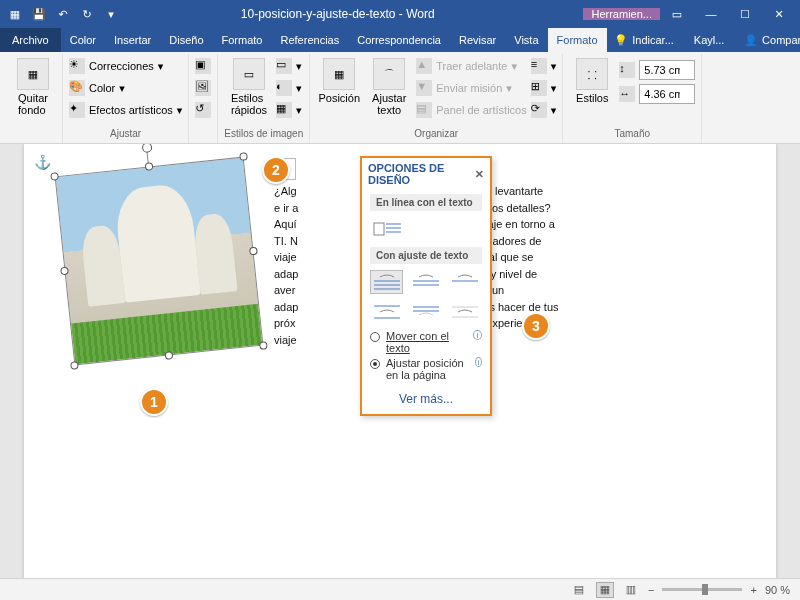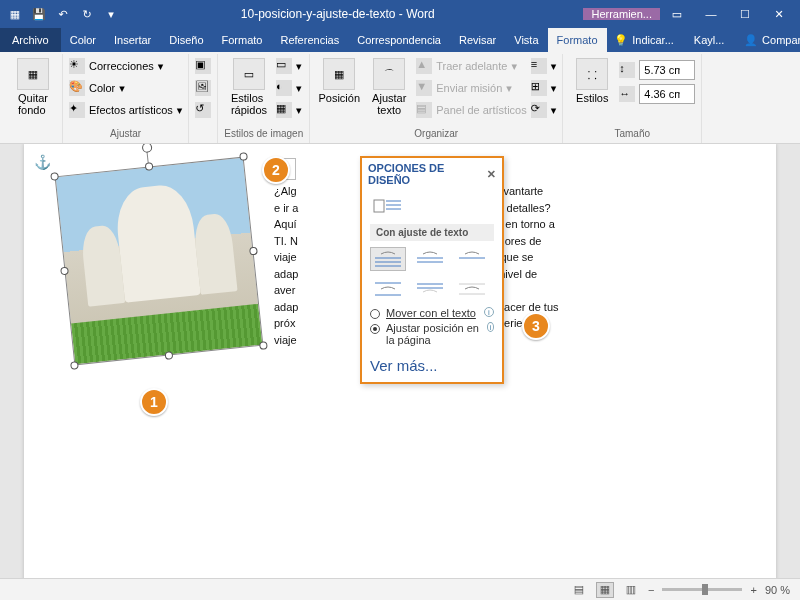--- a/index.html
+++ b/index.html
@@ -35,33 +35,33 @@
 .dome{position:absolute;left:30%;top:10%;width:40%;height:60%;background:#f0ede4;border-radius:40% 40% 4px 4px}
 .dome2{position:absolute;left:10%;top:28%;width:20%;height:42%;background:#e8e5da;border-radius:40% 40% 2px 2px}
 .dome3{position:absolute;right:10%;top:28%;width:20%;height:42%;background:#e8e5da;border-radius:40% 40% 2px 2px}
 .crowd{position:absolute;bottom:0;left:0;right:0;height:22%;background:repeating-linear-gradient(90deg,#6a4,#6a4 3px,#593 3px,#593 6px)}
 .handle{width:8px;height:8px;background:#fff;border:1px solid #555;border-radius:50%;position:absolute}
 .rot-handle{width:10px;height:10px;border:1px solid #555;border-radius:50%;position:absolute;top:-24px;left:calc(50% - 5px);background:#fff}
 .rot-line{position:absolute;top:-16px;left:calc(50% - 1px);width:1px;height:16px;background:#888}
 .layout-trigger{position:absolute;left:250px;top:14px;width:22px;height:22px;background:#fff;border:1px solid #bbb;display:flex;align-items:center;justify-content:center}
 .doc-text{position:absolute;left:250px;top:6px;right:40px;font-size:14px;line-height:1.5;color:#111}
 .doc-text h2{font-size:18px;font-weight:700;margin-bottom:6px}
-.popup{position:absolute;left:360px;top:156px;width:144px;background:#fff;border:2px solid #e8871e;box-shadow:2px 2px 6px rgba(0,0,0,.2);z-index:10}
+.popup{position:absolute;left:360px;top:156px;width:132px;background:#fff;border:2px solid #e8871e;box-shadow:2px 2px 6px rgba(0,0,0,.2);z-index:10}
 .popup-hd{display:flex;align-items:center;justify-content:space-between;padding:4px 6px;font-size:10px;font-weight:700;color:#2b579a}
 .popup-sec{padding:4px 8px}
 .sec-title{background:#eee;font-size:10px;color:#555;font-weight:700;padding:3px 6px;margin-bottom:6px}
 .opt-row{display:flex;gap:6px;margin-bottom:6px}
 .opt{width:36px;height:24px;border:1px solid transparent;display:flex;align-items:center;justify-content:center;background:#fff}
 .opt.sel{background:#e8e8e8;border:1px solid #bbb}
 .opt svg{display:block}
 .radio-row{display:flex;align-items:flex-start;gap:6px;font-size:10px;margin:3px 0;color:#333}
 .radio{width:10px;height:10px;border:1px solid #555;border-radius:50%;margin-top:2px;flex-shrink:0;position:relative}
 .radio.checked::after{content:"";position:absolute;inset:2px;background:#333;border-radius:50%}
 .info-i{width:10px;height:10px;border:1px solid #8ab;border-radius:50%;color:#58a;font-size:8px;display:flex;align-items:center;justify-content:center;margin-left:auto}
-.ver-mas{text-align:left;color:#2b579a;font-size:15px;padding:4px 8px 8px}
+.ver-mas{text-align:center;color:#2b579a;font-size:12px;padding:4px 8px 8px}
 .badge{position:absolute;width:28px;height:28px;background:#e8871e;border:2px solid #fff;border-radius:50%;color:#fff;font-weight:700;display:flex;align-items:center;justify-content:center;font-size:14px;box-shadow:0 1px 2px rgba(0,0,0,.3);z-index:20}
 .statusbar{position:absolute;bottom:0;left:0;right:0;height:22px;background:#f3f3f3;border-top:1px solid #d4d4d4;display:flex;align-items:center;justify-content:flex-end;padding:0 10px;gap:8px;font-size:11px;color:#555}
 .sb-ico{width:18px;height:16px;display:flex;align-items:center;justify-content:center;border:0}
 .sb-ico.active{background:#ddd;border:1px solid #aaa}
 .slider{width:80px;height:3px;background:#bbb;position:relative}
 .slider::after{content:"";position:absolute;left:50%;top:-4px;width:6px;height:11px;background:#888}
 .context-tab{background:#9b6aa6;color:#fff;padding:0 8px;display:flex;align-items:center;font-size:11px;margin-left:30px}
 </style>
 </head>
 <body>
@@ -235,20 +235,21 @@
     <div class="layout-trigger">⌒</div>
   </div>
 </div>
 
 <div class="popup">
   <div class="popup-hd">
     <span>OPCIONES DE DISEÑO</span>
     <span style="color:#666">✕</span>
   </div>
   <div class="popup-sec">
+    <div class="sec-title">En línea con el texto</div>
     <div class="opt-row">
       <div class="opt">
           <svg width="30" height="18">
             <rect x="1" y="3" width="10" height="12" fill="none" stroke="#888"></rect>
             <line x1="13" y1="4" x2="28" y2="4" stroke="#4a7fc4"></line>
             <line x1="13" y1="8" x2="28" y2="8" stroke="#4a7fc4"></line>
             <line x1="13" y1="12" x2="28" y2="12" stroke="#4a7fc4"></line>
           </svg>
         </div>
     </div>

